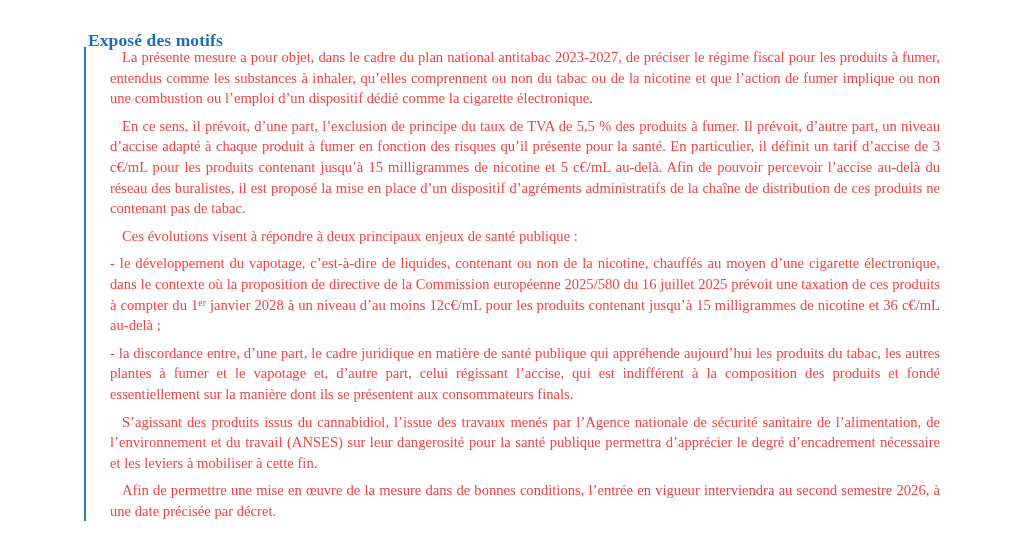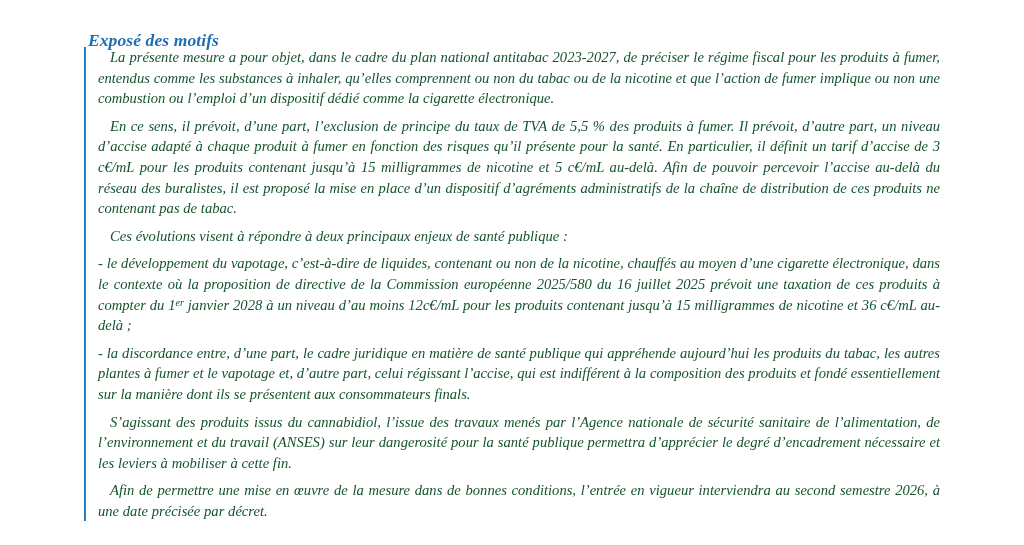--- a/index.html
+++ b/index.html
@@ -12,21 +12,20 @@
     height: 545px;
     background: #ffffff;
     font-family: "Liberation Serif", "DejaVu Serif", serif;
     overflow: hidden;
   }
   .page {
     position: relative;
     width: 1024px;
     height: 416px;
     box-sizing: border-box;
-    font-style: italic;
   }
   .doc-title {
     position: absolute;
     left: 88px;
     top: 17px;
     font-family: "Liberation Serif", "DejaVu Serif", serif;
     font-weight: bold;
     font-size: 17.5px;
     line-height: 22px;
     color: #1f6eb5;
@@ -36,24 +35,24 @@
   .body-block {
     position: absolute;
     left: 84px;
     top: 47px;
     width: 856px;
     border-left: 2.5px solid #2b7ec1;
     box-sizing: border-box;
     padding-left: 12px;
   }
   p.para {
-    margin: 0 0 7px 0;
+    margin: 0 0 7px 12px;
     font-size: 14.6px;
     line-height: 20.6px;
-    color: #14532d;
+    color: #ef4444;
     text-align: justify;
     text-justify: inter-word;
     hyphens: none;
     word-spacing: 0.1px;
   }
   p.para:last-child {
     margin-bottom: 0;
   }
   p.para.indent {
     text-indent: 12px;

